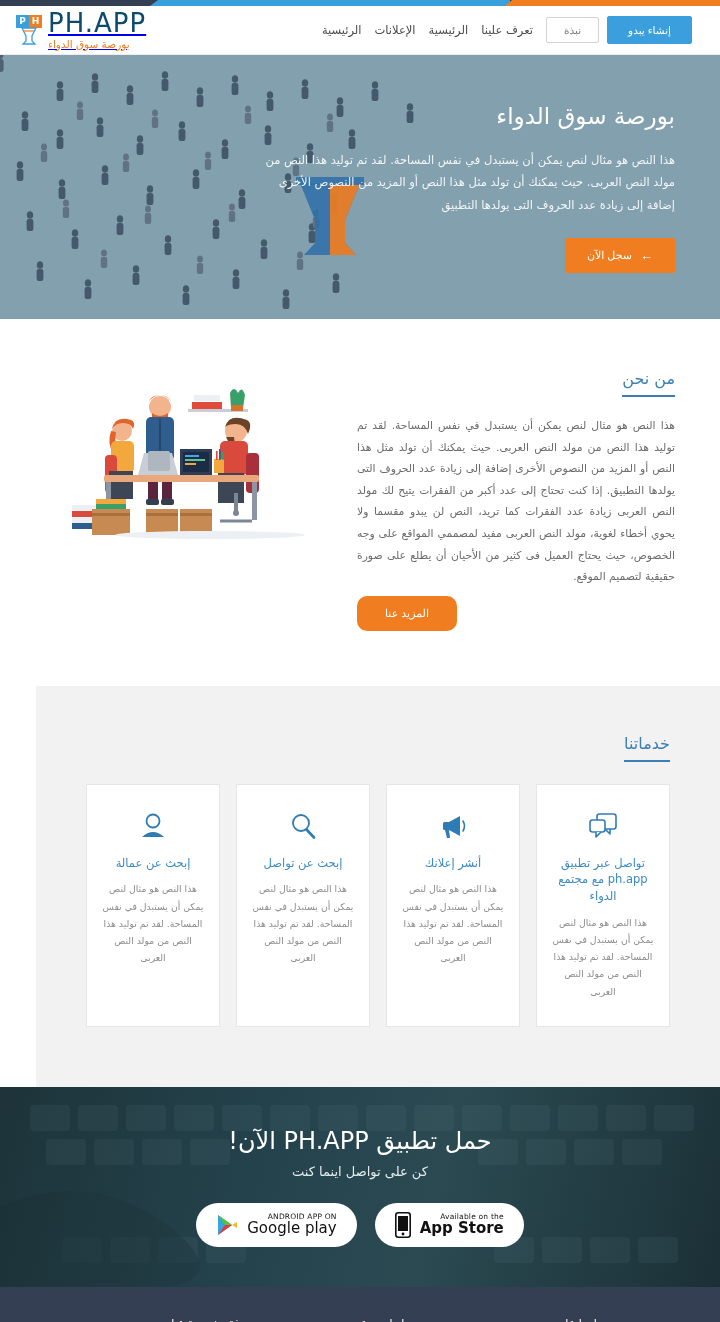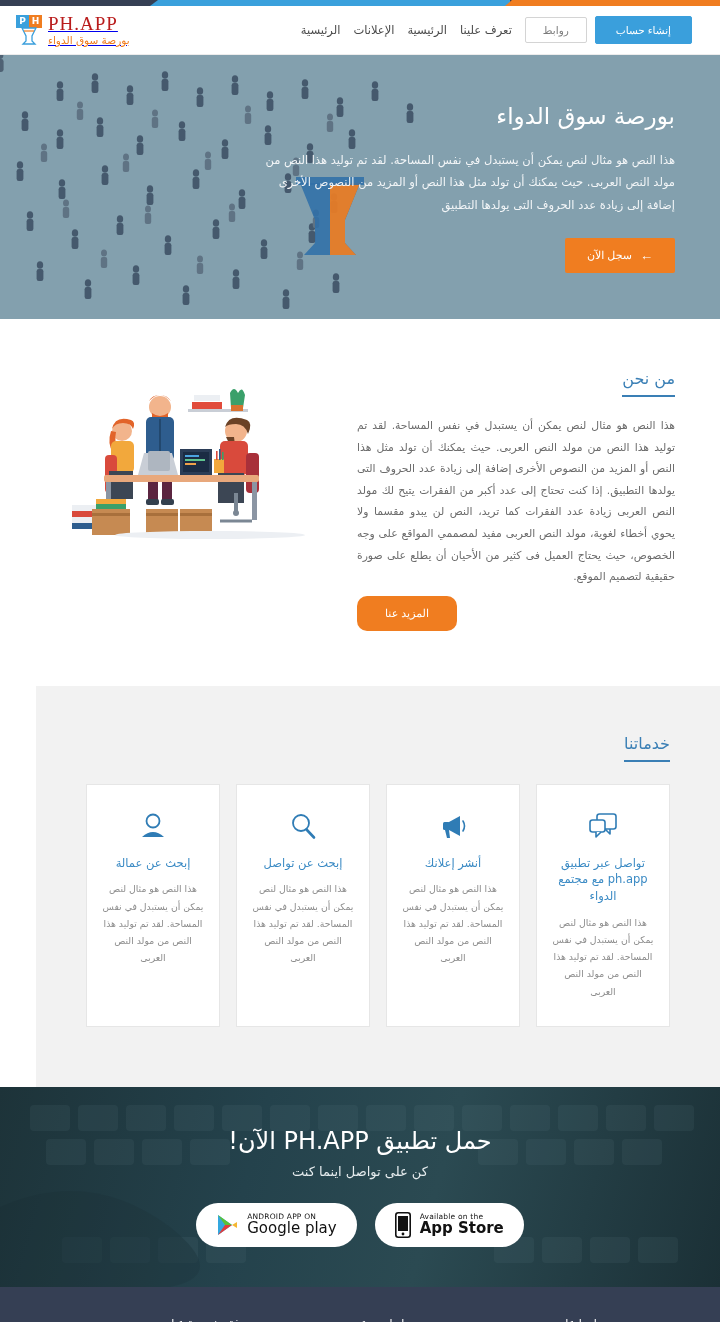--- a/index.html
+++ b/index.html
@@ -25,21 +25,21 @@
   }
 
   
   .header {
     height: 49px; background: #fff; display: flex; align-items: center;
     justify-content: space-between; padding: 0 16px;
     border-bottom: 1px solid #ececec;
   }
   .brand { display: flex; align-items: center; gap: 6px; }
   .brand-text { text-align: left; line-height: 1.05; }
-  .brand-name { font-size: 19px; letter-spacing: 1px; color: #b91c1c; font-weight: 400; font-family: Liberation Serif, serif; }
+  .brand-name { font-size: 26px; letter-spacing: 1px; color: #0c4a6e; font-weight: 400; }
   .brand-sub { font-size: 10.5px; color: #f07d20; margin-top: 1px; }
   .brand-mark { position: relative; width: 26px; height: 30px; }
   .brand-mark .sq { position: absolute; top: 0; width: 13px; height: 13px;
      font-size: 9px; color: #fff; text-align: center; line-height: 13px; font-weight: bold; }
   .brand-mark .sq-p { left: 0; background: #3aa0dc; }
   .brand-mark .sq-h { left: 13px; background: #f07d20; }
   .brand-mark .cup {
     position: absolute; top: 12px; left: 3px; width: 20px; height: 18px;
   }
 
@@ -109,21 +109,21 @@
   }
   .cta-kb { position: absolute; inset: 0; opacity: .30; }
   .cta-title { position: relative; z-index: 2; font-size: 24px; color: #fff; font-weight: 400; }
   .cta-sub { position: relative; z-index: 2; font-size: 13px; color: #e6ecee; margin-top: 9px; }
   .store-row { position: relative; z-index: 2; display: flex; gap: 18px; margin-top: 24px; }
   .store-badge {
     background: #fff; border-radius: 24px; padding: 9px 20px;
     display: flex; align-items: center; gap: 9px; direction: ltr;
   }
   .store-badge .sb-txt { text-align: left; line-height: 1.05; color: #111; }
-  .sb-small { font-size: 7.5px; letter-spacing: .2px; display: block; }
+  .sb-small { font-size: 7.5px; letter-spacing: .2px; display: block; text-align: right; }
   .sb-big { font-size: 15px; font-weight: bold; display: block; }
   .sb-big.gp { font-weight: normal; font-size: 15px; }
 
   
   .footer { background: #353f54; padding: 30px 42px 26px; display: flex; justify-content: space-between; }
   .f-col-about { width: 205px; }
   .f-col-links { width: 105px; }
   .f-col-social { width: 200px; text-align: center; }
   .f-head { font-size: 11px; color: #ffffff; margin-bottom: 11px; font-weight: 400; }
 </style>
@@ -132,22 +132,22 @@
 
 <div class="topbar">
   <div class="seg-blue"></div>
   <div class="seg-orange"></div>
 </div>
 
 <header class="header">
 
   <nav class="nav">
     <div class="nav-actions">
-      <button class="btn-signup">إنشاء حساب</button>
-      <button class="btn-login">روابط</button>
+      <button class="btn-signup">إنشاء يبدو</button>
+      <button class="btn-login">نبذة</button>
     </div>
     <a class="nav-link" href="#">تعرف علينا</a>
     <a class="nav-link" href="#">الرئيسية</a>
     <a class="nav-link" href="#">الإعلانات</a>
     <a class="nav-link" href="#">الرئيسية</a>
   </nav>
 
   <a class="brand" href="#">
     <div class="brand-text">
       <div class="brand-name">PH.APP</div>

